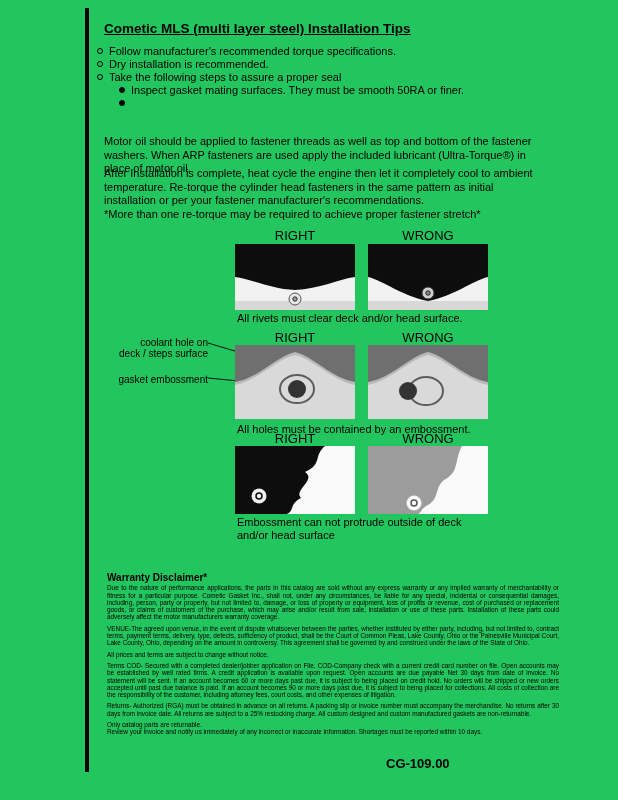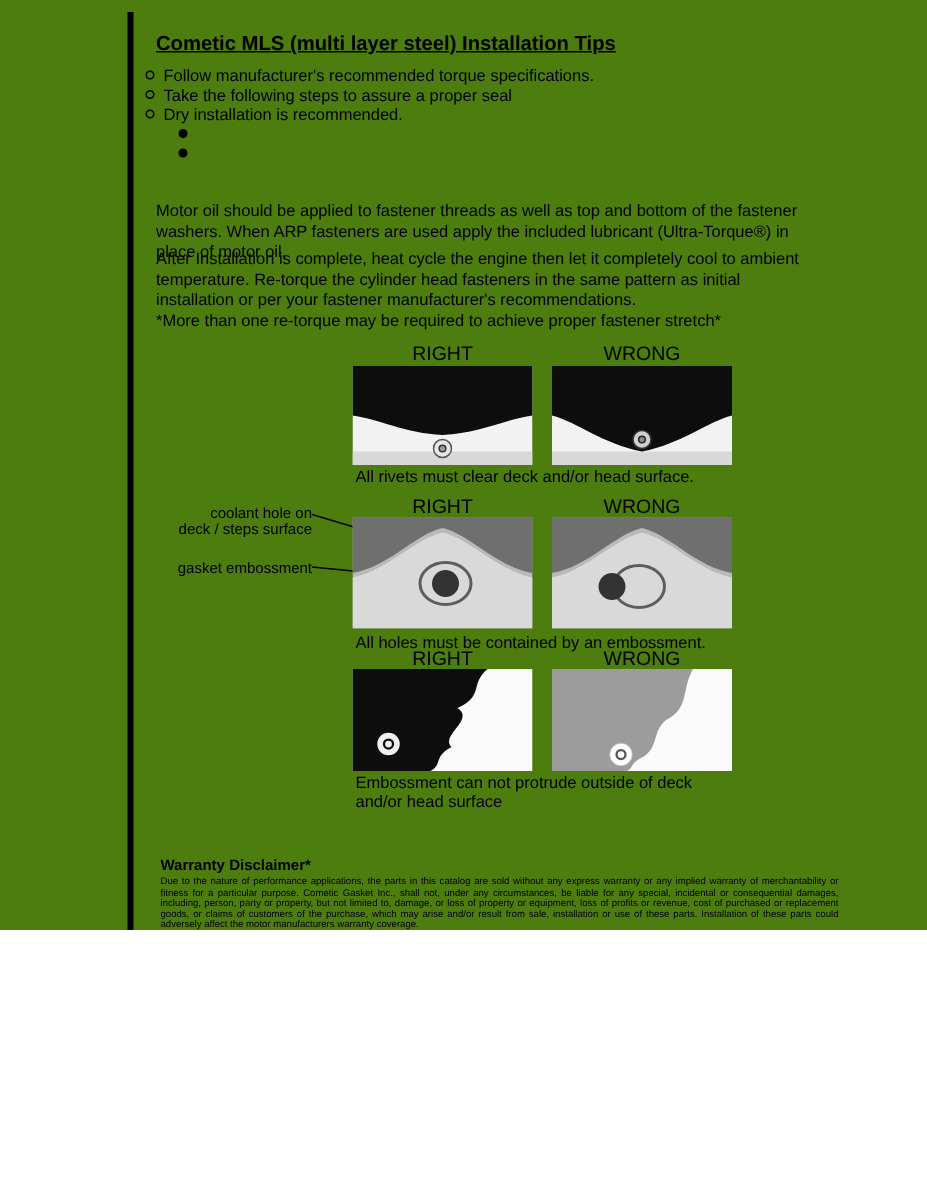--- a/index.html
+++ b/index.html
@@ -1,17 +1,17 @@
 <!DOCTYPE html>
 <html><head>
 <meta charset="utf-8">
 <style>
   html,body { margin:0; padding:0; background:#ffffff; }
   .page {
-    position:relative; width:618px; height:620px; background:#4d7c0f;
+    position:relative; width:618px; height:800px; background:#22c55e;
     font-family:"Liberation Sans", sans-serif; color:#000; overflow:hidden;
   }
   .left-rule { position:absolute; left:85px; top:8px; width:4px; height:764px; background:#000; }
   .title {
     position:absolute; left:104px; top:21px; font-size:13.5px; font-weight:bold;
     text-decoration:underline;
   }
   .tips { position:absolute; left:97px; top:45px; font-size:11px; line-height:13px; }
   .tip { white-space:nowrap; }
   .ob, .sb { display:inline-block; width:4px; height:4px; border:1px solid #000; border-radius:50%; margin-right:6px; vertical-align:1px; }
@@ -36,23 +36,23 @@
 <body>
 
 <div class="page">
 
   <div class="left-rule"></div>
 
   <div class="title">Cometic MLS (multi layer steel) Installation Tips</div>
 
   <div class="tips">
     <div class="tip"><span class="ob"></span><span>Follow manufacturer's recommended torque specifications.</span></div>
+    <div class="tip"><span class="ob"></span><span>Dry installation is recommended.</span></div>
     <div class="tip"><span class="ob"></span><span>Take the following steps to assure a proper seal</span></div>
-    <div class="tip"><span class="ob"></span><span>Dry installation is recommended.</span></div>
-    <div class="tip"><span class="sb"></span></div>
+    <div class="tip"><span class="sb"></span><span>Inspect gasket mating surfaces.  They must be smooth 50RA or finer.</span></div>
     <div class="tip"><span class="sb"></span></div>
   </div>
 
   <div class="para p2">After Installation is complete, heat cycle the engine then let it completely cool to ambient temperature. Re-torque the cylinder head fasteners in the same pattern as initial installation or per your fastener manufacturer's recommendations.</div>
   <div class="para p1">Motor oil should be applied to fastener threads as well as top and bottom of the fastener washers. When ARP fasteners are used apply the included lubricant (Ultra-Torque®) in place of motor oil.</div>
   <div class="note">*More than one re-torque may be required to achieve proper fastener stretch*</div>
 
   <div class="figlabel" style="left:235px; top:228px;">RIGHT</div>
   <div class="figlabel" style="left:368px; top:228px;">WRONG</div>
 

